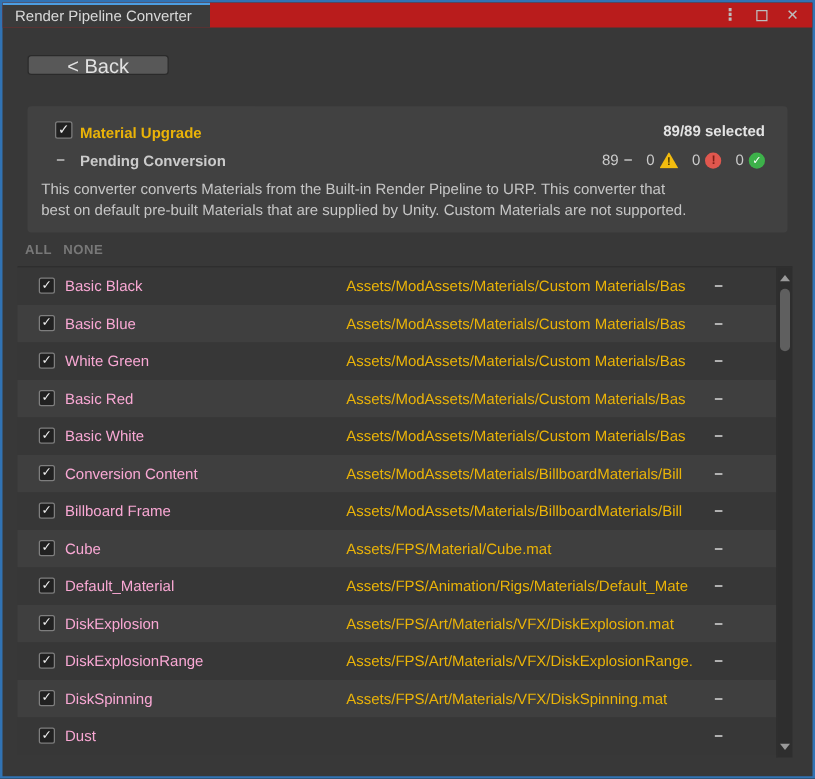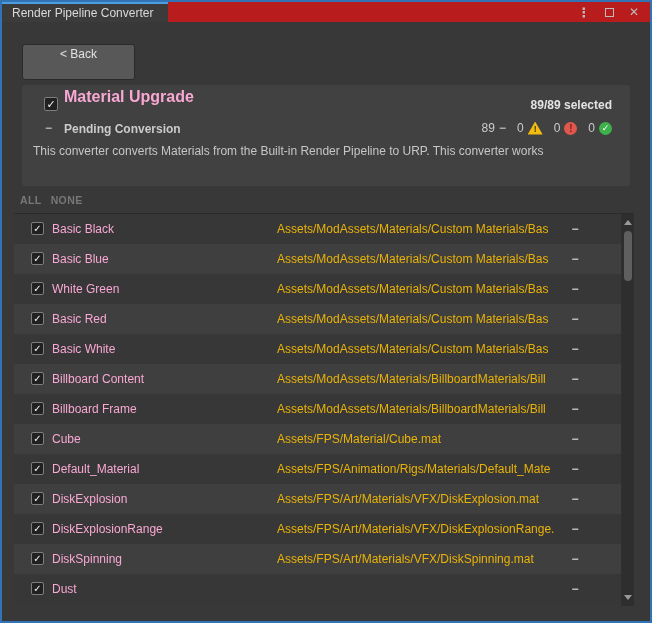--- a/index.html
+++ b/index.html
@@ -22,38 +22,38 @@
     position:absolute; left:10px; top:4px; font-size:12px; color:#D9D9D9; white-space:nowrap;
   }
   .win-controls { position:absolute; right:8px; top:0; height:20px; display:flex; align-items:center; gap:9px; }
   .winbtn { width:16px; height:16px; display:flex; align-items:center; justify-content:center; color:#BDBDBD; cursor:pointer; }
   .kebab { font-size:13px; font-weight:700; letter-spacing:0; }
   .maxbox { width:9px; height:9px; border:1.5px solid #BDBDBD; }
   .closex { font-size:12px; }
 
   
   .back-btn {
-    position:absolute; left:20px; top:42px; width:113px; height:36px;
+    position:absolute; left:20px; top:42px; width:113px; height:16px;
     background:#585858; border:1px solid #2A2A2A; border-radius:3px;
-    color:#E2E2E2; font-size:12px; text-align:center; line-height:18px; cursor:pointer;
+    color:#E2E2E2; font-size:16px; text-align:center; line-height:18px; cursor:pointer;
   }
 
   
   .panel {
     position:absolute; left:20px; top:83px; width:608px; height:101px;
     background:#414141; border-radius:3px;
   }
   .checkbox {
     width:14px; height:14px; background:#212121; border:1px solid #7E7E7E; border-radius:2px;
     display:flex; align-items:center; justify-content:center; cursor:pointer;
   }
   .checkbox .check { font-size:11px; line-height:11px; color:#F0F0F0; visibility:hidden; }
   .checkbox.checked .check { visibility:visible; }
   .panel-checkbox { position:absolute; left:22px; top:12px; }
-  .panel-title { position:absolute; left:42px; top:3px; font-size:16px; font-weight:700; color:#f9a8d4; }
+  .panel-title { position:absolute; left:42px; top:14px; font-size:12px; font-weight:700; color:#eab308; }
   .selected-summary { position:absolute; right:18px; top:13px; font-size:12px; font-weight:700; color:#E3E3E3; }
 
   .pending-dash { position:absolute; left:23px; top:36px; width:12px; font-size:12px; font-weight:700; color:#B5B5B5; }
   .pending-label { position:absolute; left:42px; top:37px; font-size:12px; color:#CBCBCB;font-weight:bold; }
   .stats { position:absolute; right:18px; top:36px; display:flex; align-items:center; gap:11px; }
   .stat { display:flex; align-items:center; gap:4px; }
   .stat-count { font-size:12px; color:#CBCBCB; }
   .dash-icon { font-size:12px; font-weight:700; color:#B5B5B5; }
   .warning-icon { position:relative; width:15px; height:13px; background:#F3BC0E;
     clip-path:polygon(50% 0, 100% 100%, 0 100%); }
@@ -142,21 +142,22 @@
         <span class="stat-count">0</span>
         <span class="error-icon">!</span>
       </span>
       <span class="stat">
         <span class="stat-count">0</span>
         <span class="success-icon">✓</span>
       </span>
     </div>
 
     <div class="panel-desc">
-      <div>This converter converts Materials from the Built-in Render Pipeline to URP. This converter works</div>
+      <div>This converter converts Materials from the Built-in Render Pipeline to URP. This converter that</div>
+      <div>best on default pre-built Materials that are supplied by Unity. Custom Materials are not supported.</div>
     </div>
   </div>
 
   <div class="select-links">
     <span class="select-link">ALL</span>
     <span class="select-link">NONE</span>
   </div>
 
   <div class="list">
     <div class="rows" id="rows">
@@ -197,21 +198,21 @@
             <span class="check">✓</span>
           </span>
           <span class="row-name">Basic White</span>
           <span class="row-path">Assets/ModAssets/Materials/Custom Materials/Bas</span>
           <span class="row-dash">−</span>
         </div>
         <div class="row">
           <span class="checkbox checked">
             <span class="check">✓</span>
           </span>
-          <span class="row-name">Billboard Content</span>
+          <span class="row-name">Conversion Content</span>
           <span class="row-path">Assets/ModAssets/Materials/BillboardMaterials/Bill</span>
           <span class="row-dash">−</span>
         </div>
         <div class="row">
           <span class="checkbox checked">
             <span class="check">✓</span>
           </span>
           <span class="row-name">Billboard Frame</span>
           <span class="row-path">Assets/ModAssets/Materials/BillboardMaterials/Bill</span>
           <span class="row-dash">−</span>

